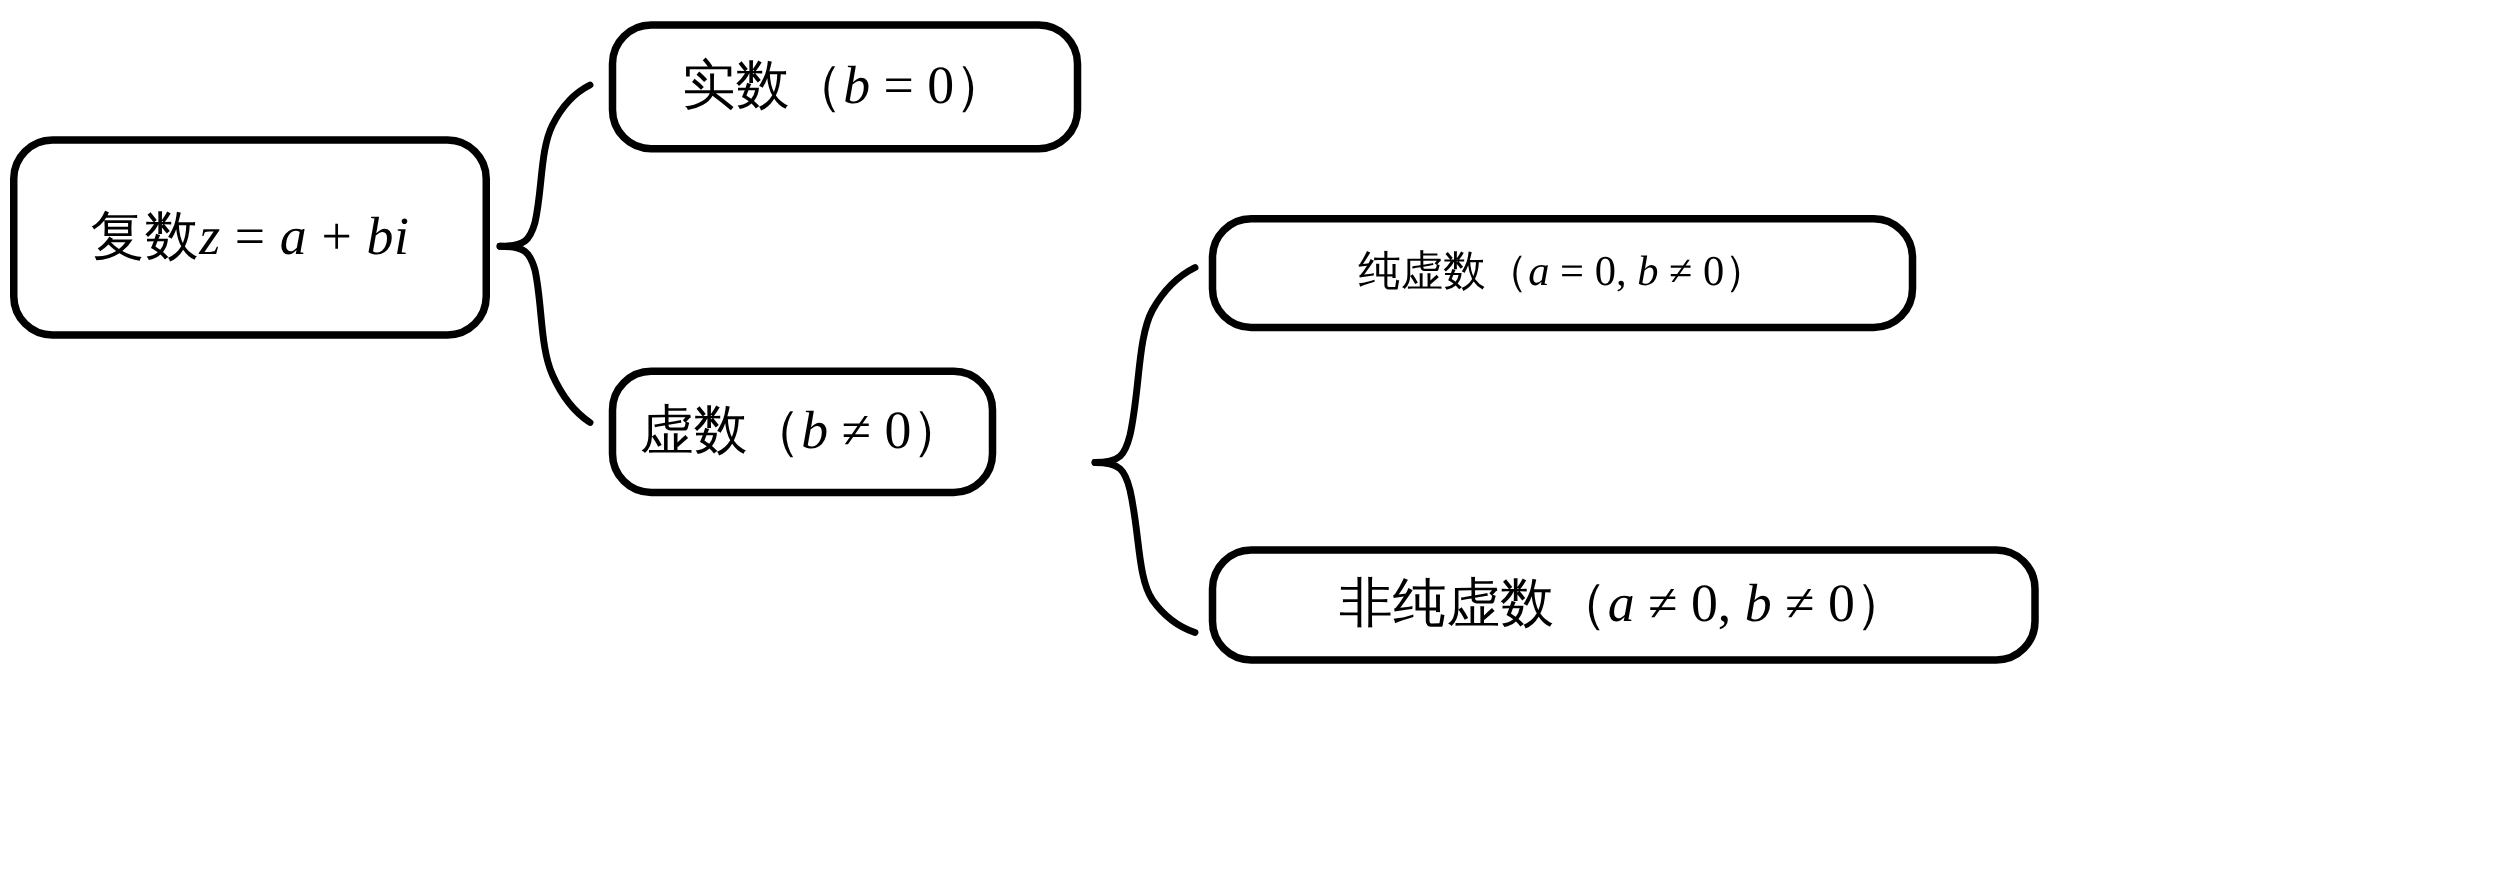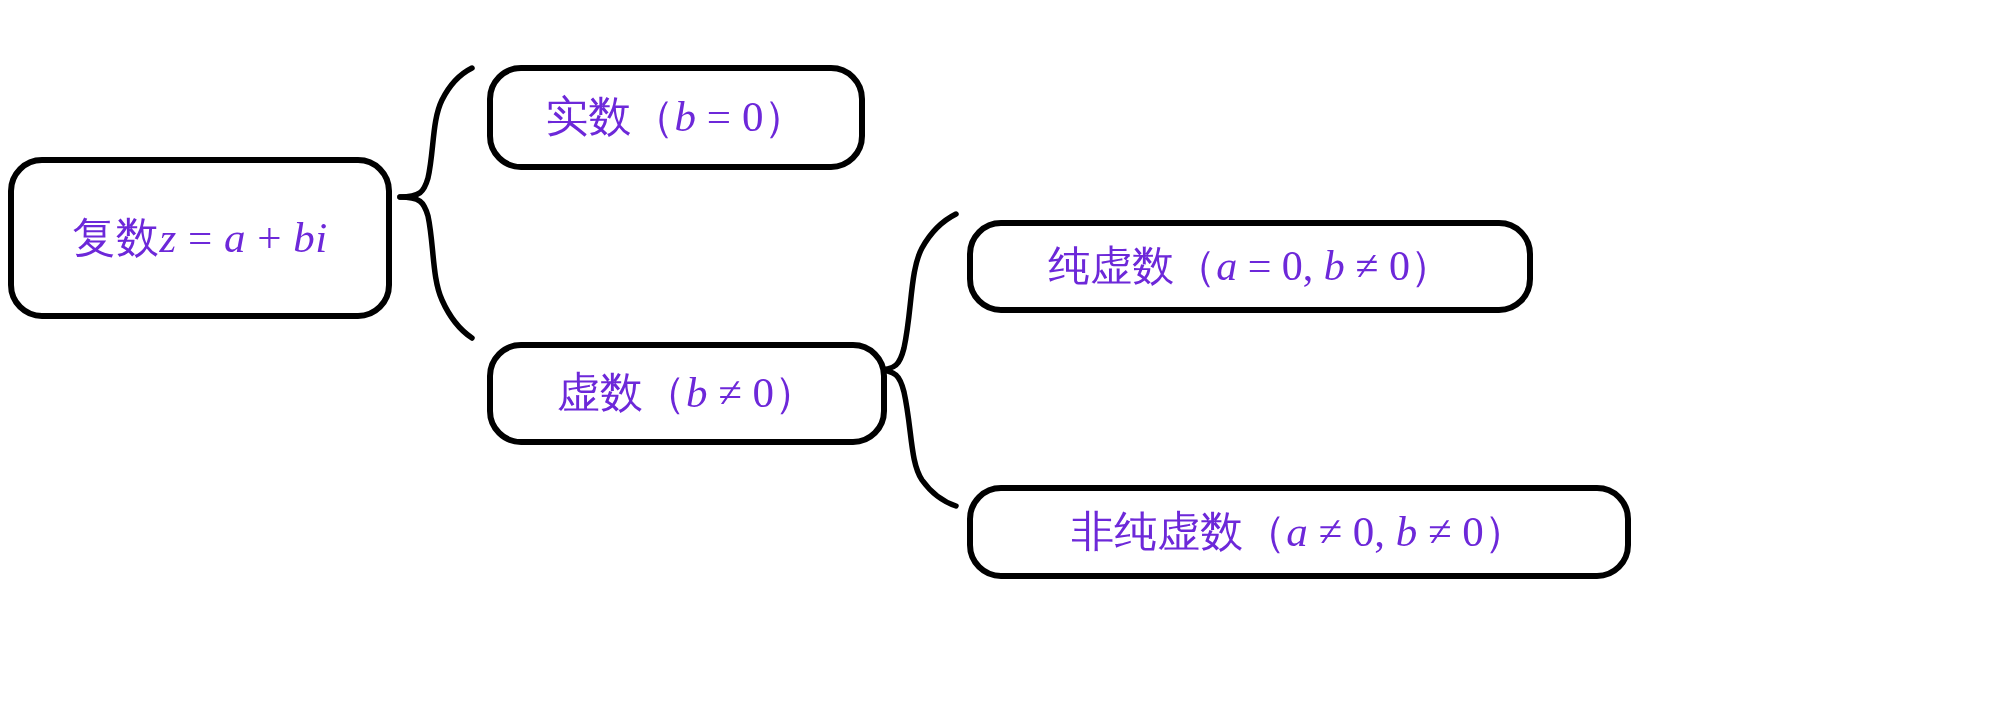--- a/index.html
+++ b/index.html
@@ -18,24 +18,23 @@
   .node {
     position: absolute;
     box-sizing: border-box;
     border: 6px solid #000000;
     border-radius: 34px;
     background: #ffffff;
     display: flex;
     flex-direction: column;
     align-items: center;
     justify-content: center;
-    color: #6d28d9;
+    color: #000000;
     line-height: 1.18;
     white-space: nowrap;
-    margin-top: 48px;
   }
   .node .line {
     display: block;
     text-align: center;
   }
   .mathvar {
     font-style: italic;
     font-family: "Liberation Serif", "DejaVu Serif", serif;
   }
   .op {
@@ -49,27 +48,27 @@
   }
   #node-complex .line-1 { letter-spacing: 0.5px; }
   #node-complex .line-2 { margin-top: 6px; }
 
   #node-real {
     left: 487px; top: 17px;  width: 378px; height: 105px;
     font-size: 43px;
   }
 
   #node-imaginary {
-    left: 487px; top: 294px; width: 400px; height: 103px;
+    left: 487px; top: 294px; width: 310px; height: 103px;
     font-size: 43px;
   }
 
   #node-pure {
     left: 967px; top: 172px; width: 566px; height: 93px;
-    font-size: 42px;
+    font-size: 34px;
   }
 
   #node-nonpure {
     left: 967px; top: 437px; width: 664px; height: 94px;
     font-size: 43px;
   }
 
   svg.connectors {
     position: absolute;
     left: 0; top: 0;

